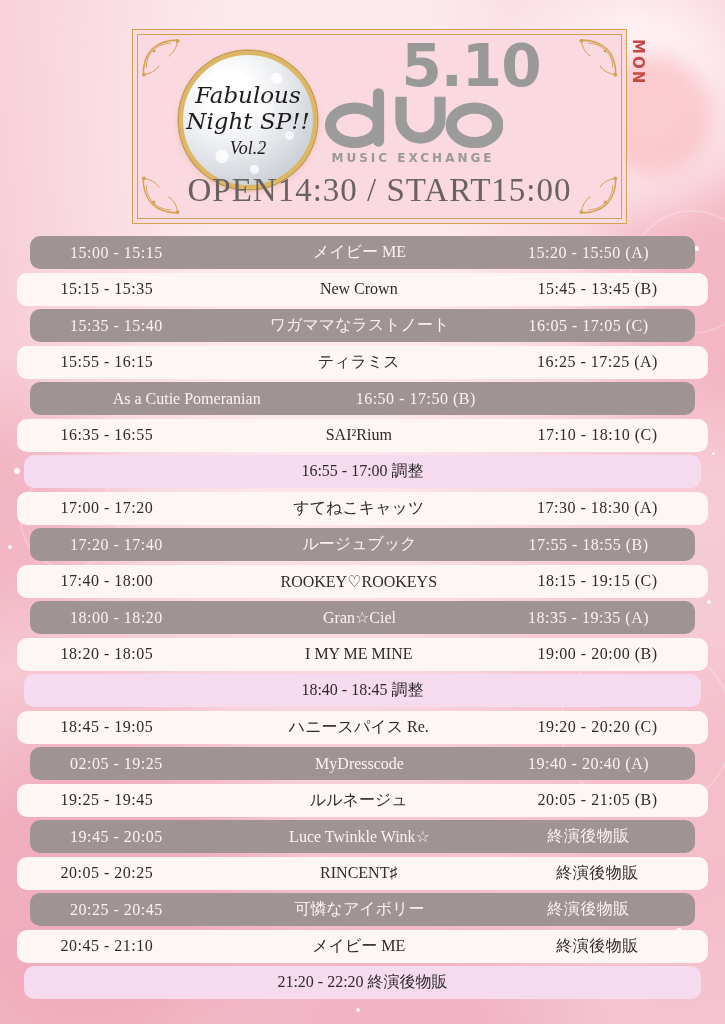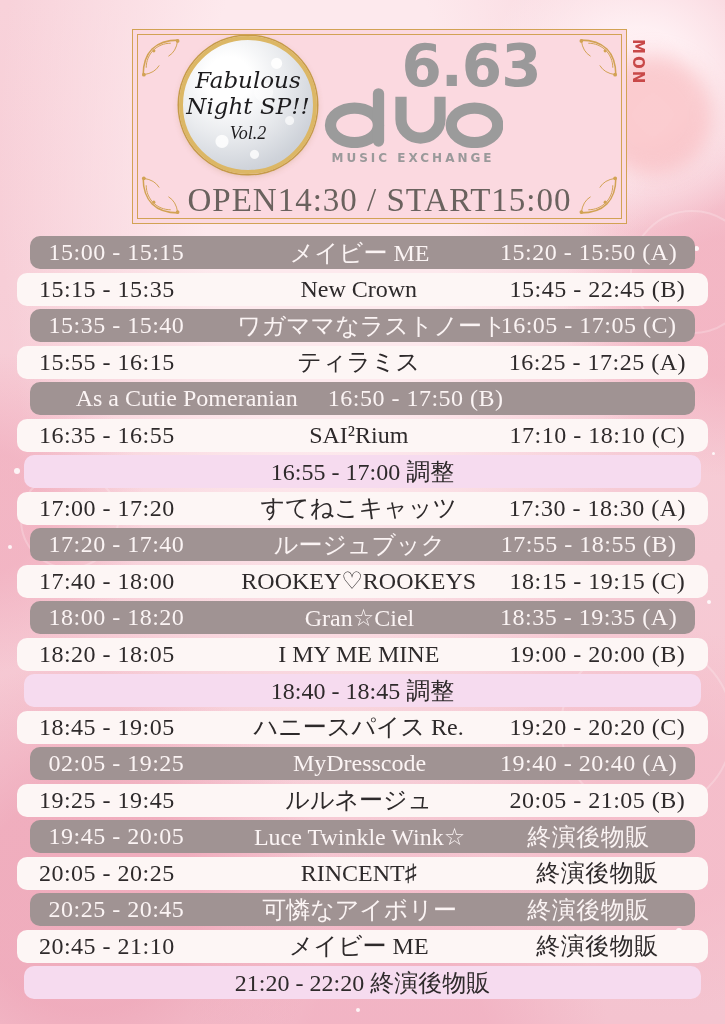--- a/index.html
+++ b/index.html
@@ -22,21 +22,21 @@
   .blob{position:absolute;border-radius:50%;filter:blur(9px);background:radial-gradient(circle,rgba(247,168,172,.5) 0 55%,rgba(247,168,172,0) 75%);}
   
   .header-card{position:absolute;left:132px;top:29px;width:495px;height:195px;
     background:#fbd9e0;border:1.5px solid var(--accent-gold,#d2a254);box-sizing:border-box;}
   .header-card::after{content:"";position:absolute;inset:4px;border:1px solid var(--accent-gold,#d2a254);pointer-events:none;}
   .corner{position:absolute;width:46px;height:46px;z-index:2;}
   .corner.tl{top:4px;left:4px;}
   .corner.tr{top:4px;right:4px;transform:rotate(90deg);}
   .corner.br{bottom:4px;right:4px;transform:rotate(180deg);}
   .corner.bl{bottom:4px;left:4px;transform:rotate(270deg);}
-  .badge{position:absolute;left:46px;top:6px;width:130px;height:130px;border-radius:50%;
+  .badge{position:absolute;left:46px;top:21px;width:130px;height:130px;border-radius:50%;
     display:flex;flex-direction:column;align-items:center;justify-content:center;text-align:center;
     border:4px solid #dcb765;box-shadow:0 0 0 1.5px #c59a49, 0 2px 6px rgba(170,120,60,.3);
     background:
       radial-gradient(circle at 72% 18%, rgba(255,255,255,.95) 0 5px, rgba(255,255,255,0) 6px),
       radial-gradient(circle at 30% 78%, rgba(255,255,255,.85) 0 6px, rgba(255,255,255,0) 7px),
       radial-gradient(circle at 82% 62%, rgba(255,255,255,.7) 0 4px, rgba(255,255,255,0) 5px),
       radial-gradient(circle at 18% 28%, rgba(255,255,255,.6) 0 7px, rgba(255,255,255,0) 8px),
       radial-gradient(circle at 55% 88%, rgba(255,255,255,.8) 0 4px, rgba(255,255,255,0) 5px),
       radial-gradient(circle at 62% 40%, rgba(255,255,255,.5) 0 9px, rgba(255,255,255,0) 10px),
       radial-gradient(circle at 35% 30%, #ffffff 0 18%, #e9ebee 46%, #cfd3da 74%, #bfc4cd 100%);
@@ -46,26 +46,26 @@
   .date{position:absolute;left:188px;top:2px;width:300px;text-align:center;
     font-family:"DejaVu Sans","Liberation Sans",sans-serif;font-weight:bold;
     font-size:58px;letter-spacing:-1px;color:var(--date-gray,#9a999a);}
   .mon{position:absolute;left:514px;top:9px;font-family:"DejaVu Sans","Liberation Sans",sans-serif;
     font-weight:bold;font-size:15px;letter-spacing:2px;color:var(--weekday-red,#c84848);
     transform:rotate(90deg);transform-origin:top left;}
   .duo{position:absolute;left:190px;top:56px;width:180px;height:62px;}
   .mx{position:absolute;left:180px;top:121px;width:200px;text-align:center;
     font-family:"DejaVu Sans","Liberation Sans",sans-serif;font-weight:bold;
     font-size:12px;letter-spacing:3px;color:#9a999a;}
-  .openstart{position:absolute;bottom:4px;left:0;width:100%;text-align:center;
+  .openstart{position:absolute;bottom:14px;left:0;width:100%;text-align:center;
     font-size:33px;letter-spacing:1px;color:var(--header-text,#6a625e);}
   
   .schedule{position:absolute;top:236px;left:0;right:0;}
   .row{height:33px;border-radius:10px;display:flex;align-items:center;
-    font-size:24px;margin:0 17px 3.5px;background:var(--row-light,#fdf6f5);color:var(--text-dark,#2e2a2b);}
+    font-size:16px;margin:0 17px 3.5px;background:var(--row-light,#fdf6f5);color:var(--text-dark,#2e2a2b);}
   .row.gray{margin:0 30px 3.5px;background:var(--row-gray,#a09393);color:var(--text-light,#fbf4f4);}
   .row.note{margin:0 24px 3.5px;background:var(--row-pink,#f6dbef);justify-content:center;}
   .c{display:block;text-align:center;white-space:nowrap;}
   .c.time{width:26%;letter-spacing:.5px;}
   .c.artist{width:42%;box-sizing:border-box;padding-left:34px;}
   .c.detail{width:32%;letter-spacing:.5px;}
 </style>
 </head>
 <body>
 
@@ -140,21 +140,21 @@
           <circle cx="22" cy="22" r="2"></circle>
       </g>
     </svg>
 
     <div class="badge">
       <div class="line">Fabulous</div>
       <div class="line">Night SP!!</div>
       <div class="vol">Vol.2</div>
     </div>
 
-    <div class="date">6.63</div>
+    <div class="date">5.10</div>
     <div class="mon">MON</div>
 
     <svg class="duo" viewBox="0 0 240 82" role="img" aria-label="duo">
       <g fill="none" stroke="#9b9b9b" stroke-width="15" stroke-linecap="round">
         <ellipse cx="42" cy="52" rx="32" ry="23"></ellipse>
         <line x1="74" y1="10" x2="74" y2="73"></line>
         <path d="M104 14 V44 a26 25 0 0 0 52 0 V14" stroke-linecap="butt"></path>
         <ellipse cx="202" cy="52" rx="31" ry="23"></ellipse>
       </g>
     </svg>
@@ -166,21 +166,21 @@
   <div class="schedule">
   <div class="row gray">
     <span class="c time">15:00 - 15:15</span>
     <span class="c artist">メイビー ME</span>
     <span class="c detail">15:20 - 15:50 (A)</span>
   </div>
 
   <div class="row light">
     <span class="c time">15:15 - 15:35</span>
     <span class="c artist">New Crown</span>
-    <span class="c detail">15:45 - 22:45 (B)</span>
+    <span class="c detail">15:45 - 13:45 (B)</span>
   </div>
 
   <div class="row gray">
     <span class="c time">15:35 - 15:40</span>
     <span class="c artist">ワガママなラストノート</span>
     <span class="c detail">16:05 - 17:05 (C)</span>
   </div>
 
   <div class="row light">
     <span class="c time">15:55 - 16:15</span>

